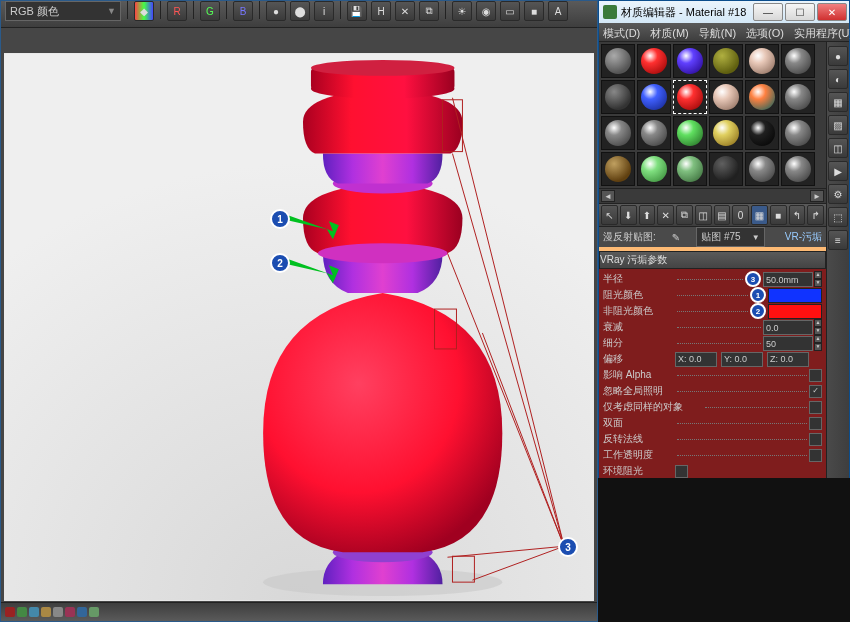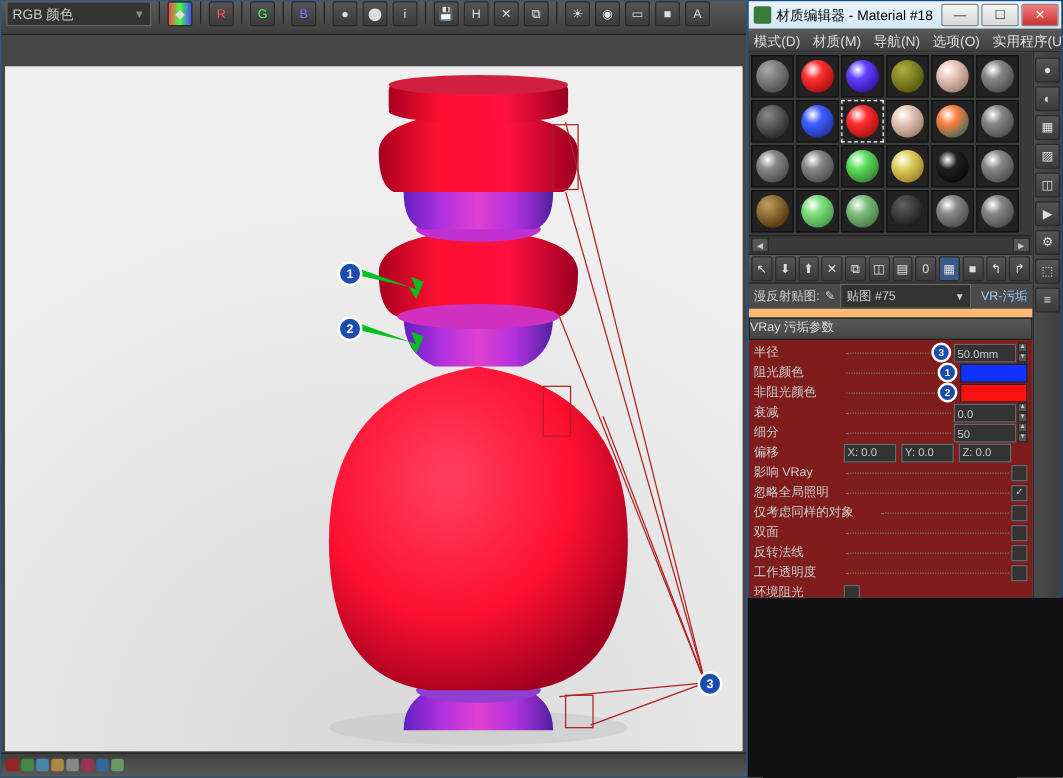--- a/index.html
+++ b/index.html
@@ -32,21 +32,21 @@
   .me-body{display:flex;height:calc(100% - 40px)}
   .me-main{flex:1;background:#4a4a4a;overflow:hidden;position:relative}
   .me-right{width:22px;background:linear-gradient(90deg,#4a4a4a,#3e3e3e);border-left:1px solid #222;display:flex;flex-direction:column;align-items:center;padding-top:4px;gap:3px}
   .mat-grid{display:grid;grid-template-columns:repeat(6,34px);grid-auto-rows:34px;gap:2px;padding:2px;background:#3a3a3a}
   .mat-ball{width:34px;height:34px;background:#222;border:1px solid #111;box-sizing:border-box;display:flex;align-items:center;justify-content:center}
   .mat-ball.sel{border:1px dashed #fff}
   .ball{width:26px;height:26px;border-radius:50%;background:radial-gradient(circle at 35% 30%, #fff, #888 40%, #333 100%)}
   .mat-scroll{height:14px;background:#3a3a3a;display:flex;align-items:center;justify-content:space-between;padding:0 2px;border-top:1px solid #222;border-bottom:1px solid #222}
   .scroll-arrow{width:12px;height:10px;background:#555;border:1px solid #222;font-size:8px;display:flex;align-items:center;justify-content:center}
   .me-subtoolbar{height:22px;background:linear-gradient(#5a5a5a,#3e3e3e);border-bottom:1px solid #222;display:flex;align-items:center;padding:0 2px;gap:2px}
-  .map-row{height:20px;background:#4a4a4a;display:flex;align-items:center;padding:0 4px;gap:4px;font-size:10px;border-bottom:7px solid #fdba74}
+  .map-row{height:20px;background:#4a4a4a;display:flex;align-items:center;padding:0 4px;gap:16px;font-size:10px;border-bottom:4px solid #fdba74}
   .map-row .label{color:#ccc}
   .map-row .slot{flex:1;height:14px;background:#333;border:1px solid #666;font-size:10px;padding:2px 4px;display:flex;align-items:center}
   .map-row .type{color:#9cf;margin-left:4px}
   .rollout-header{height:16px;background:linear-gradient(#5a5a5a,#444);text-align:left;font-size:10px;color:#ddd;line-height:16px;border:1px solid #222}
   .params{padding:2px 4px;background:#7f1d1d;font-size:10px}
   .param-row{display:flex;align-items:center;height:16px;color:#ccc;position:relative}
   .param-row .plabel{flex:0 0 72px;white-space:nowrap;overflow:hidden}
   .param-row .dots{flex:1;border-bottom:1px dotted #777;margin:0 2px;height:1px}
   .param-row .pval{flex:0 0 50px;display:flex;align-items:flex-end;gap:1px}
   .spinner{width:44px;height:13px;background:#333;border:1px solid #666;color:#ccc;font-size:9px;padding:0 2px;display:flex;align-items:center}
@@ -341,21 +341,21 @@
               </span>
             </span>
           </div>
         <div class="param-row">
             <span class="plabel">偏移</span>
           <span class="spinner" style="width:36px">X: 0.0</span>
           <span class="spinner" style="width:36px;margin-left:4px">Y: 0.0</span>
           <span class="spinner" style="width:36px;margin-left:4px">Z: 0.0</span>
         </div>
         <div class="param-row">
-            <span class="plabel">影响 VRay</span>
+            <span class="plabel">影响 Alpha</span>
             <span class="dots"></span>
             <div class="chk"></div>
           </div>
         <div class="param-row">
             <span class="plabel">忽略全局照明</span>
             <span class="dots"></span>
             <div class="chk">✓</div>
           </div>
         <div class="param-row">
             <span class="plabel" style="flex:0 0 100px">仅考虑同样的对象</span>

